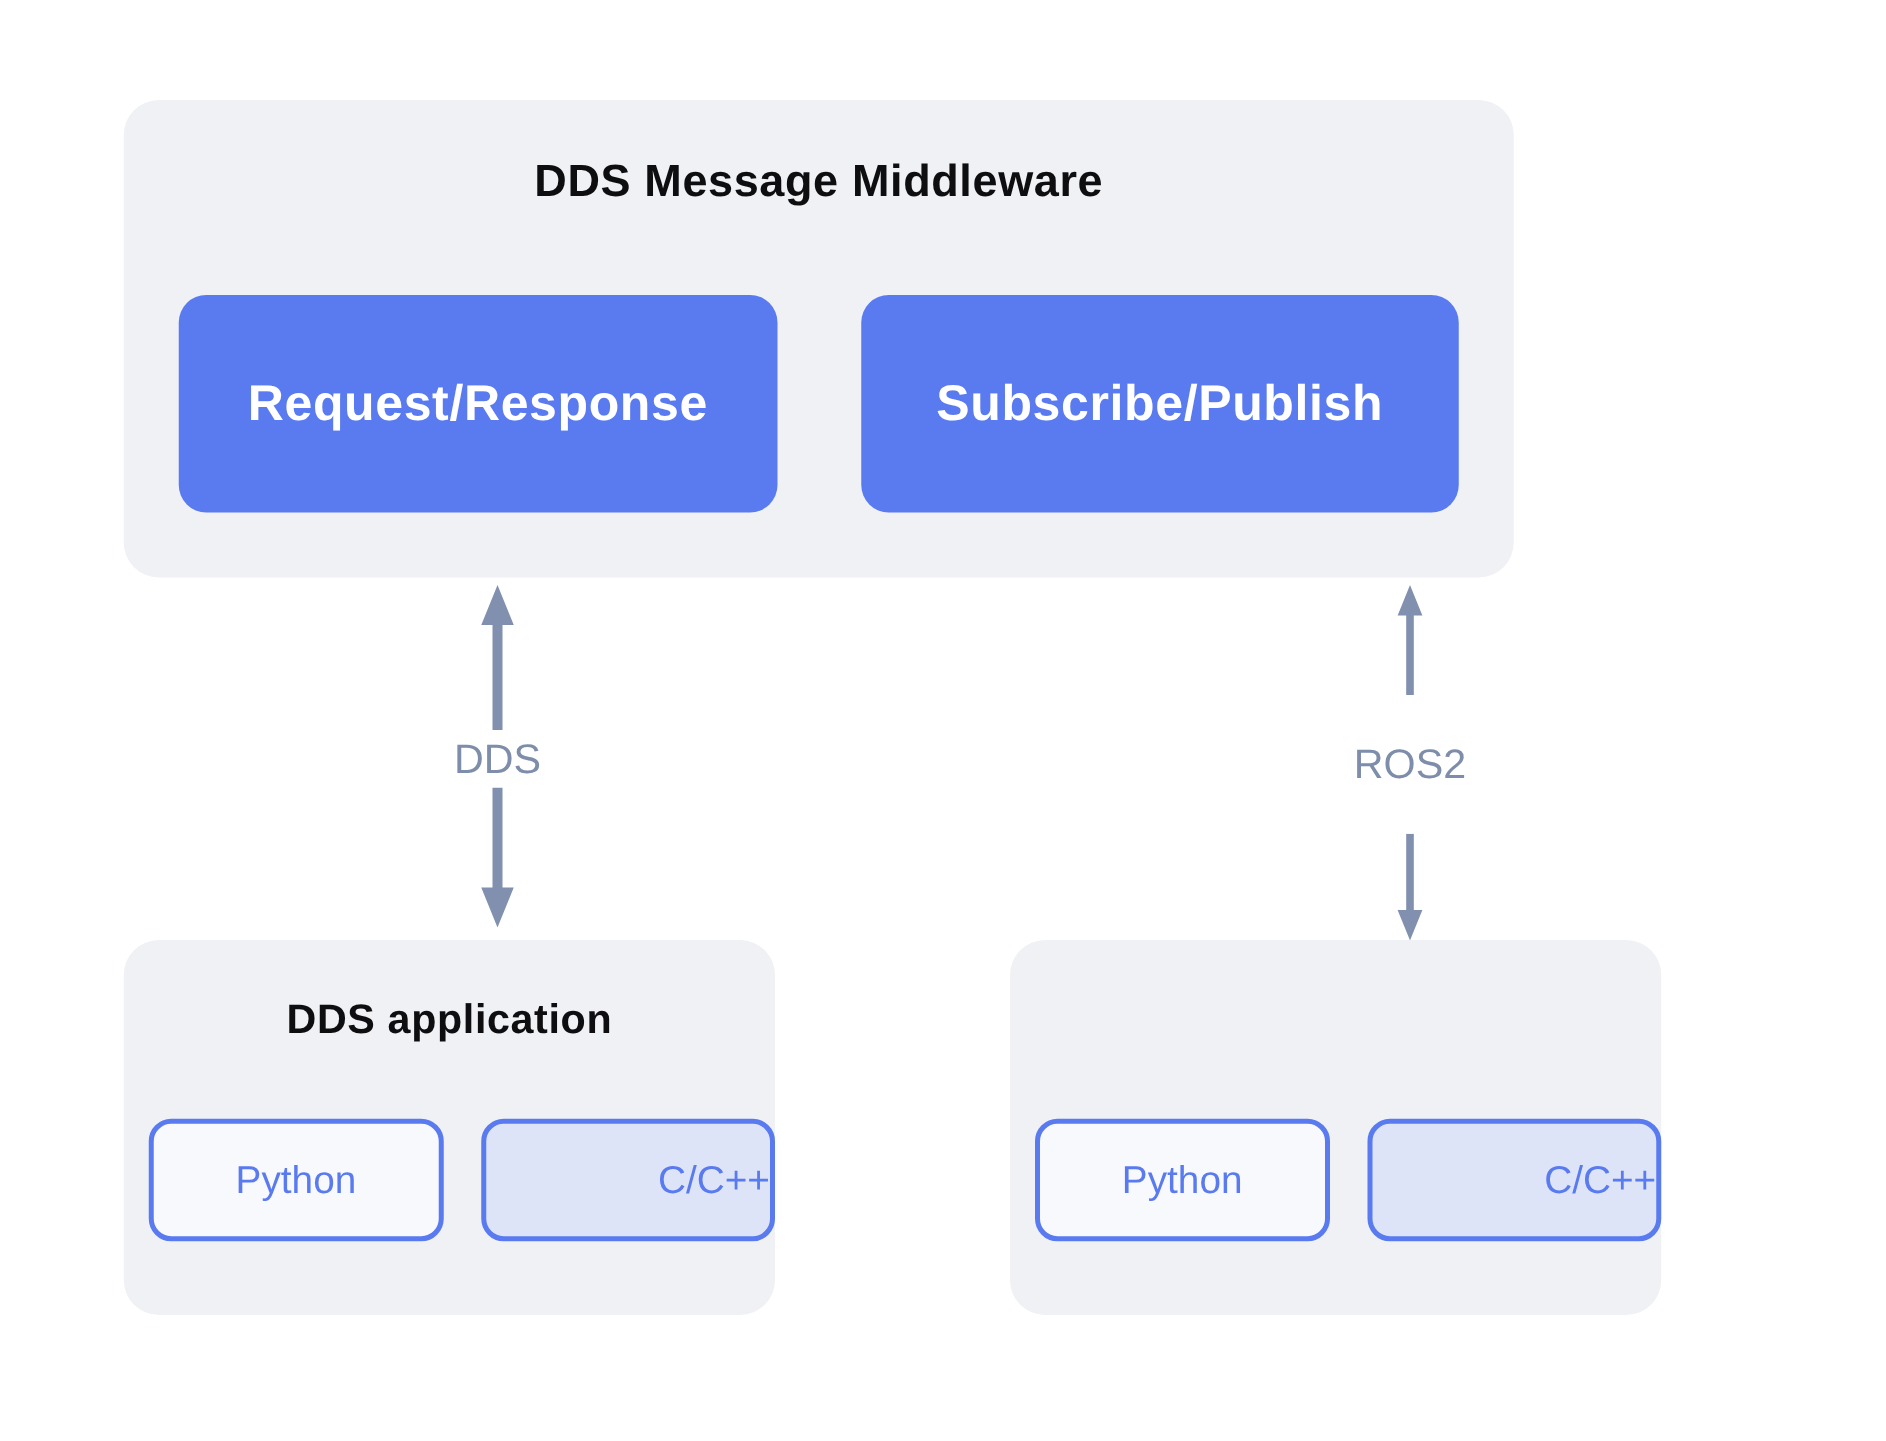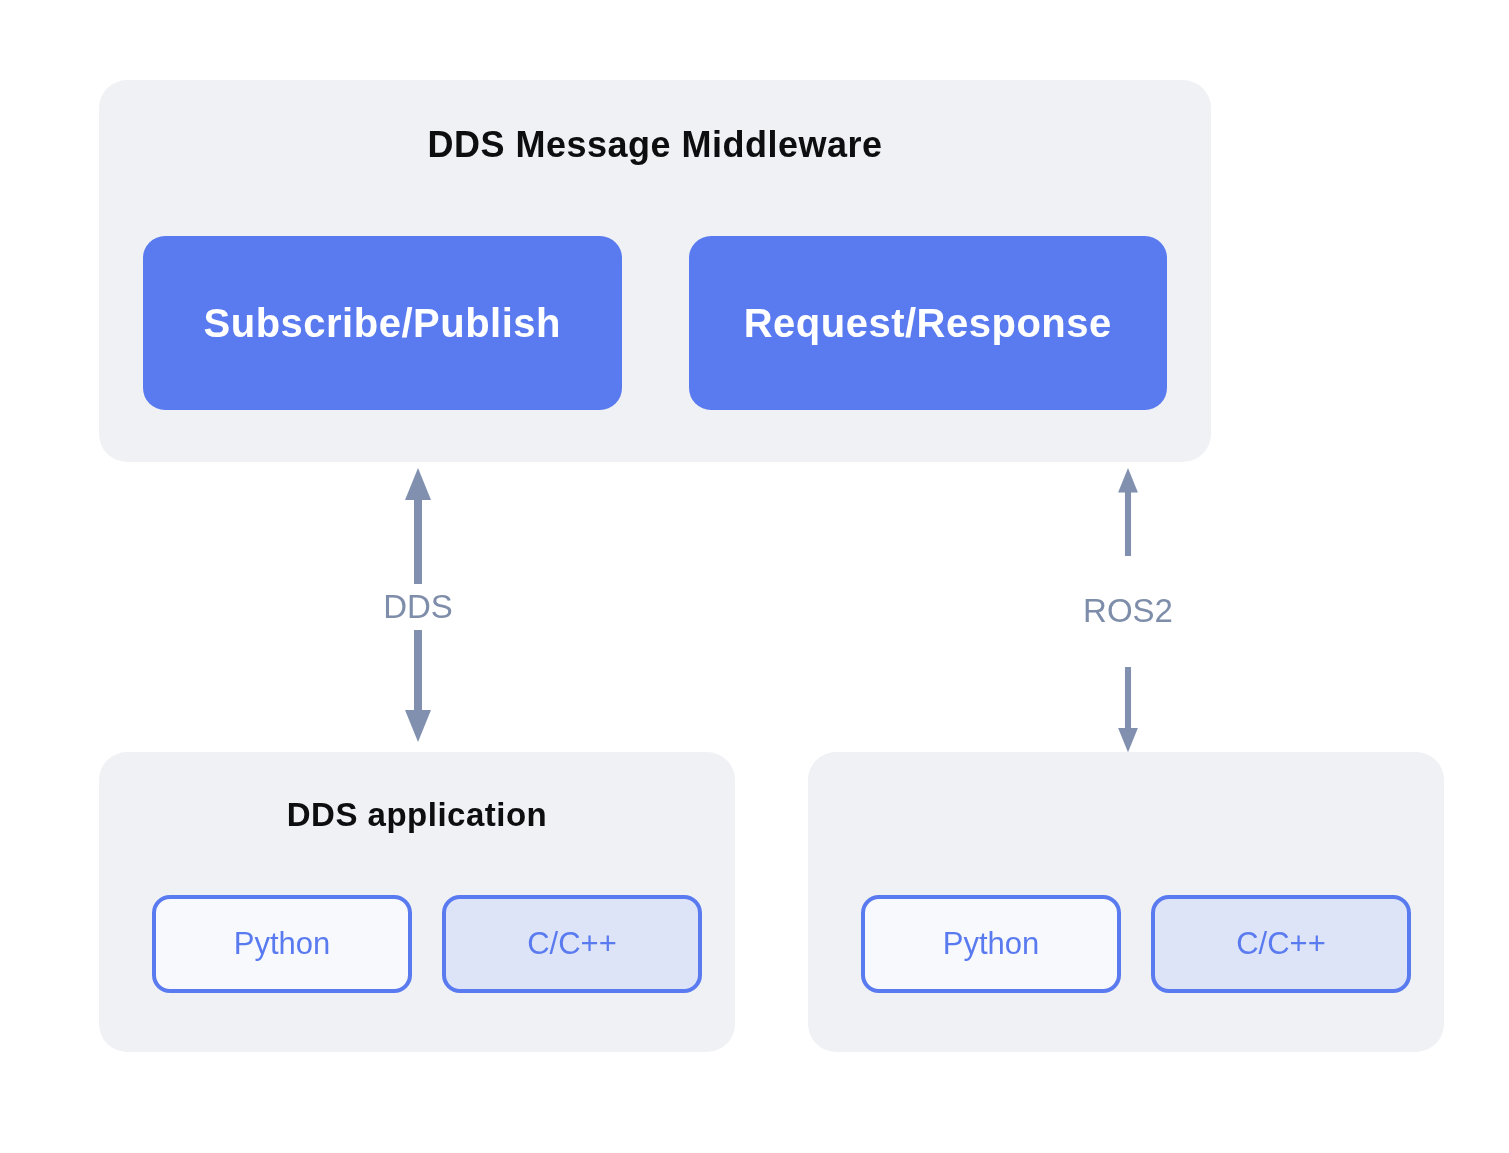--- a/index.html
+++ b/index.html
@@ -45,29 +45,29 @@
     color:var(--on-blue);
     font-size:40px;font-weight:700;
     letter-spacing:0.5px;
   }
   
   .connection{
     position:absolute;top:468px;width:140px;height:284px;
     display:flex;flex-direction:column;align-items:center;
     color:var(--arrow);
   }
-  .connection.left{left:348px;}
+  .connection.left{left:328px;}
   .connection.right{left:1058px;gap:32px;}
   .conn-label{
     font-size:33px;font-weight:500;color:var(--conn-label);
     margin:5px 0;line-height:1.1;
   }
   .arrow-svg{display:block;}
   
-  .app-panel{top:752px;width:636px;height:300px;}
+  .app-panel{top:752px;width:521px;height:300px;}
   .app-panel.left{left:99px;}
   .app-panel.right{left:808px;}
   .app-title{
     position:absolute;top:44px;left:0;width:100%;
     text-align:center;
     font-size:33px;font-weight:700;color:var(--title);
     letter-spacing:0.5px;
   }
   .app-buttons{
     position:absolute;top:143px;left:0;right:0;
@@ -75,35 +75,35 @@
   }
   .lang-btn{
     width:260px;height:98px;box-sizing:border-box;
     border:4px solid var(--accent);
     border-radius:18px;
     display:flex;align-items:center;justify-content:center;
     color:var(--accent);
     font-size:31px;font-weight:500;
   }
   .lang-btn.light{background:var(--light-bg);margin-left:20px;}
-  .lang-btn.filled{background:var(--filled-bg);}
+  .lang-btn.filled{background:var(--filled-bg);justify-content:flex-end;}
 </style>
 </head>
 <body>
 
 <div>
 
   <div class="panel mw-panel">
     <div class="mw-title">DDS Message Middleware</div>
     <div class="mw-buttons">
       <div class="mw-btn">
-        <span>Subscribe/Publish</span>
+        <span>Request/Response</span>
       </div>
       <div class="mw-btn">
-        <span>Request/Response</span>
+        <span>Subscribe/Publish</span>
       </div>
     </div>
   </div>
 
   <div class="connection left">
     <svg class="arrow-svg" width="28" height="116" viewBox="0 0 28 116" aria-hidden="true">
       <polygon points="14,0 27,32 1,32" fill="currentColor"></polygon>
       <rect x="10" y="26" width="8" height="90" fill="currentColor"></rect>
     </svg>
     <div class="conn-label">DDS</div>

